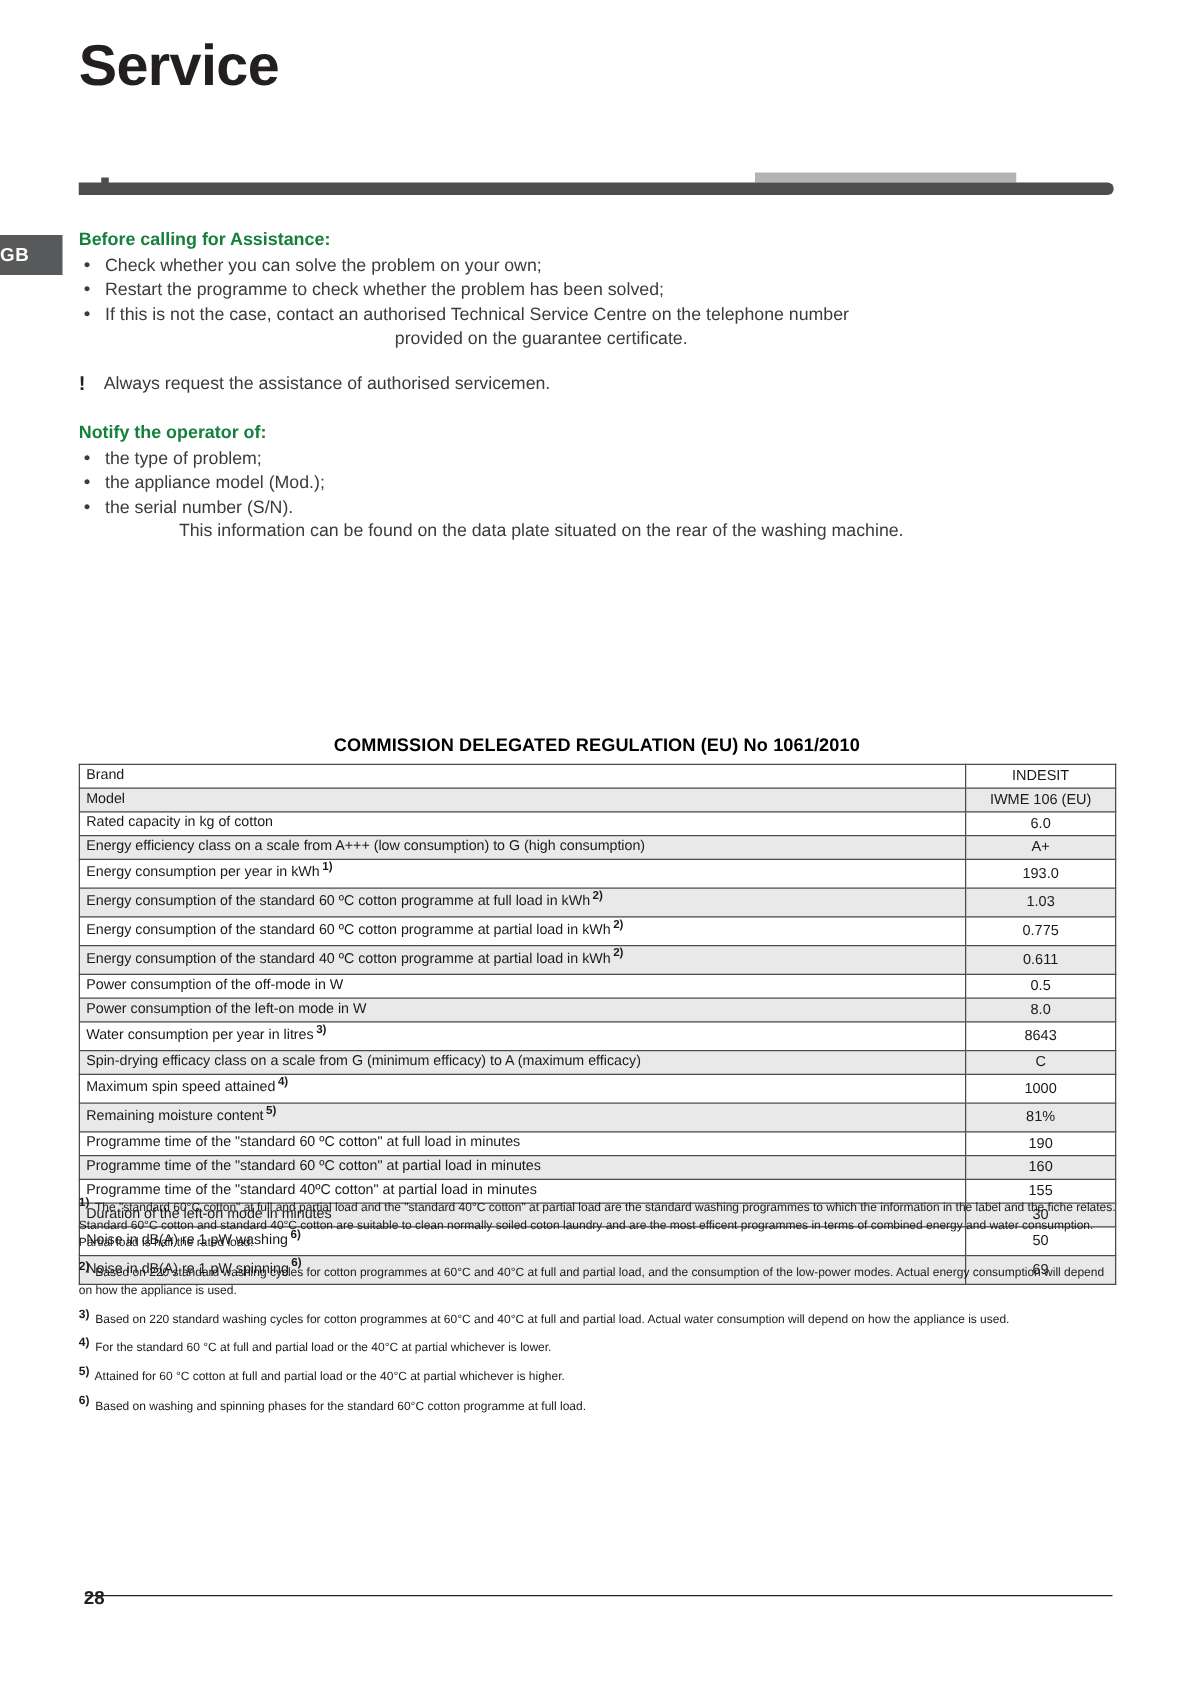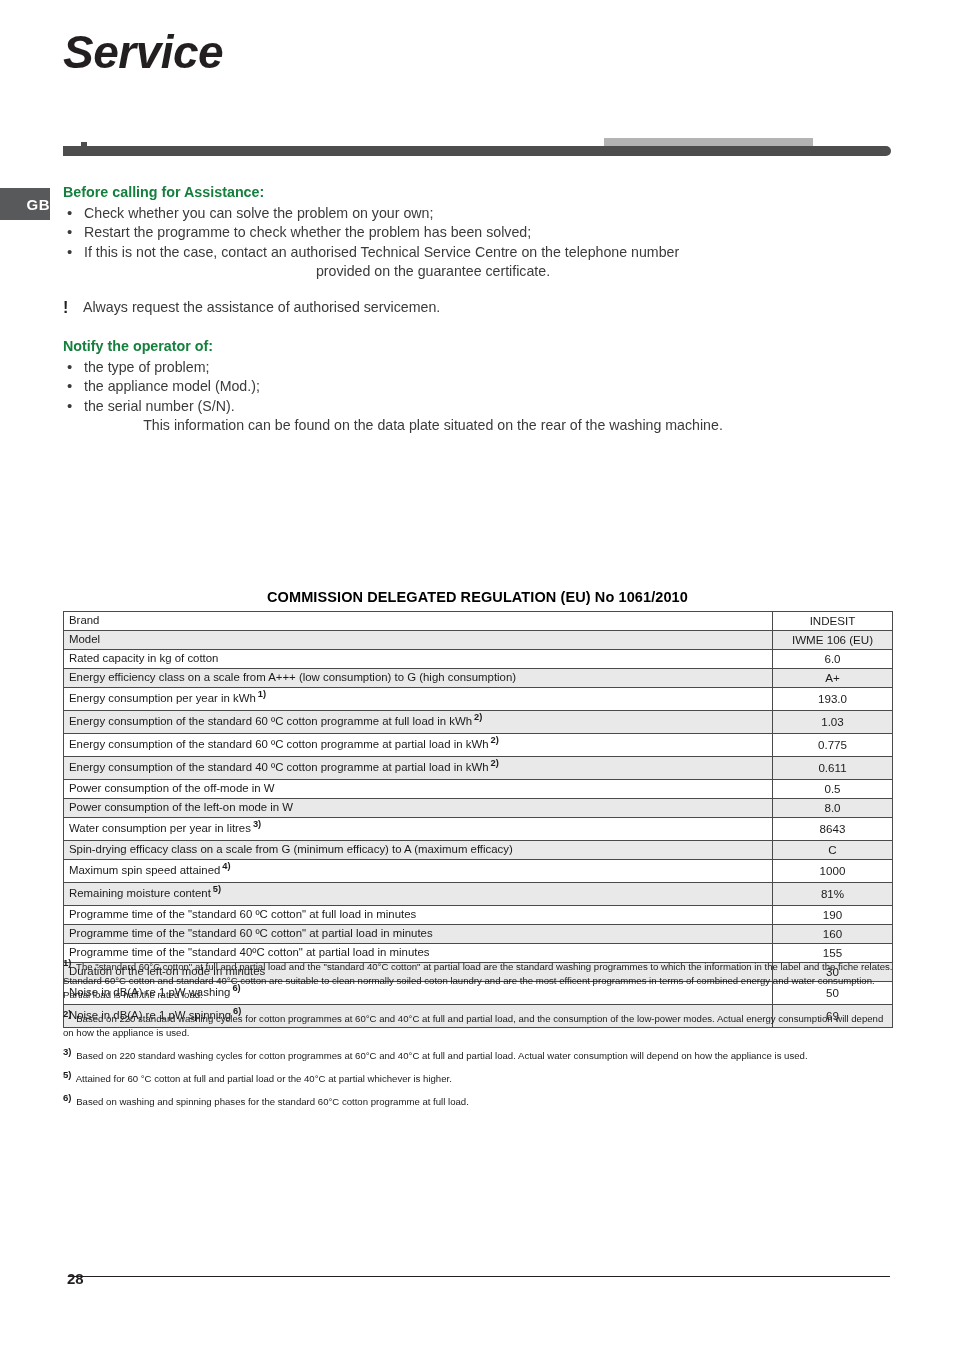--- a/index.html
+++ b/index.html
@@ -19,21 +19,20 @@
   
   .page-title {
     position: absolute;
     left: 63px;
     top: 28px;
     font-size: 46px;
     font-weight: bold;
     letter-spacing: -0.5px;
     color: #231f20;
     line-height: 1.05;
-    font-style: italic;
   }
 
   
   .header-bar-wrap {
     position: absolute;
     left: 63px;
     top: 138px;
     width: 828px;
     height: 22px;
   }
@@ -70,21 +69,21 @@
     left: 0px;
     top: 188px;
     width: 50px;
     height: 32px;
     background: #58595b;
     color: #ffffff;
     font-size: 15px;
     font-weight: bold;
     display: flex;
     align-items: center;
-    justify-content: flex-end;
+    justify-content: flex-start;
     letter-spacing: 0.5px;
   }
 
   
   .body-text {
     position: absolute;
     left: 63px;
     width: 740px;
     font-size: 14.2px;
     line-height: 19.6px;
@@ -348,18 +347,19 @@
         <td class="label">Noise in dB(A) re 1 pW spinning<sup class="fn">6)</sup></td>
         <td class="val">69</td>
       </tr>
     </tbody>
 </table>
 
 <div class="footnotes" id="footnotes-block">
     <div class="footnote"><span class="fnum">1)</span> The "standard 60°C cotton" at full and partial load and the "standard 40°C cotton" at partial load are the standard washing programmes to which the information in the label and the fiche relates. Standard 60°C cotton and standard 40°C cotton are suitable to clean normally soiled coton laundry and are the most efficent programmes in terms of combined energy and water consumption. Partial load is half the rated load.</div>
     <div class="footnote"><span class="fnum">2)</span> Based on 220 standard washing cycles for cotton programmes at 60°C and 40°C at full and partial load, and the consumption of the low-power modes. Actual energy consumption will depend on how the appliance is used.</div>
     <div class="footnote"><span class="fnum">3)</span> Based on 220 standard washing cycles for cotton programmes at 60°C and 40°C at full and partial load. Actual water consumption will depend on how the appliance is used.</div>
+    <div class="footnote"><span class="fnum">4)</span> For the standard 60 °C at full and partial load or the 40°C at partial whichever is lower.</div>
     <div class="footnote"><span class="fnum">5)</span> Attained for 60 °C cotton at full and partial load or the 40°C at partial whichever is higher.</div>
     <div class="footnote"><span class="fnum">6)</span> Based on washing and spinning phases for the standard 60°C cotton programme at full load.</div>
   </div>
 
 <div class="footer-rule"></div>
 <div class="page-number">28</div>
 
 </body></html>

